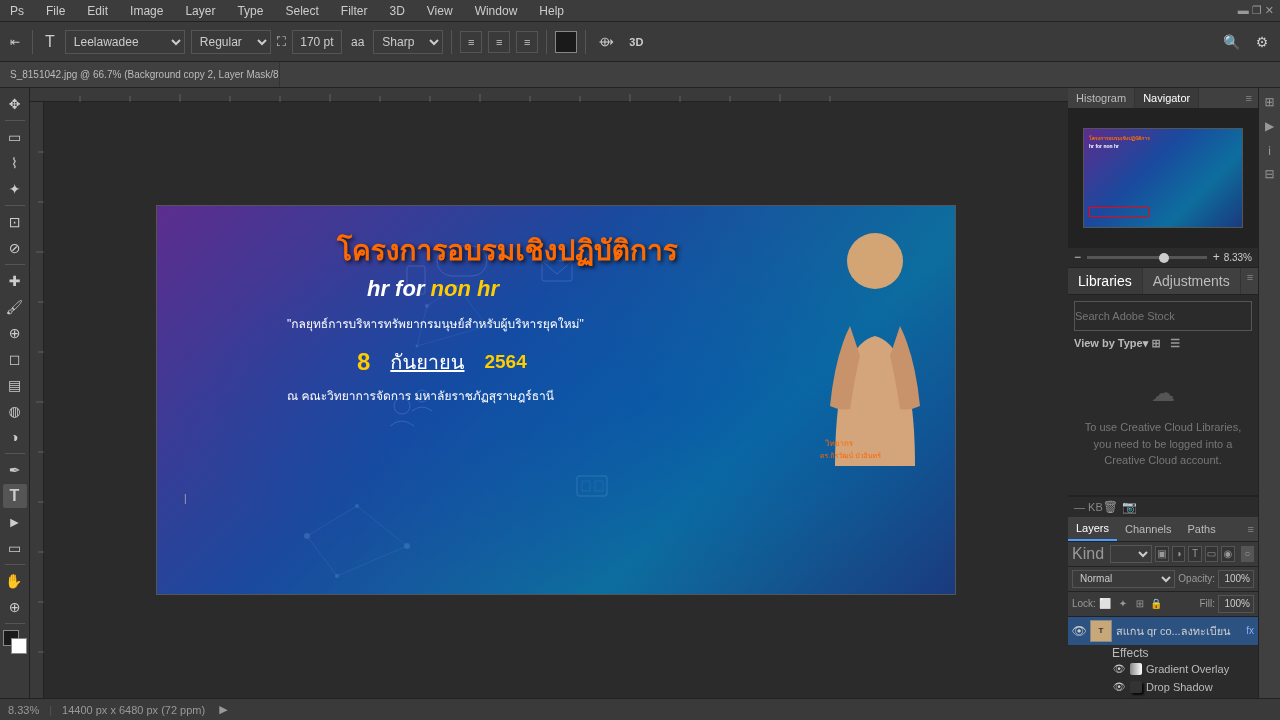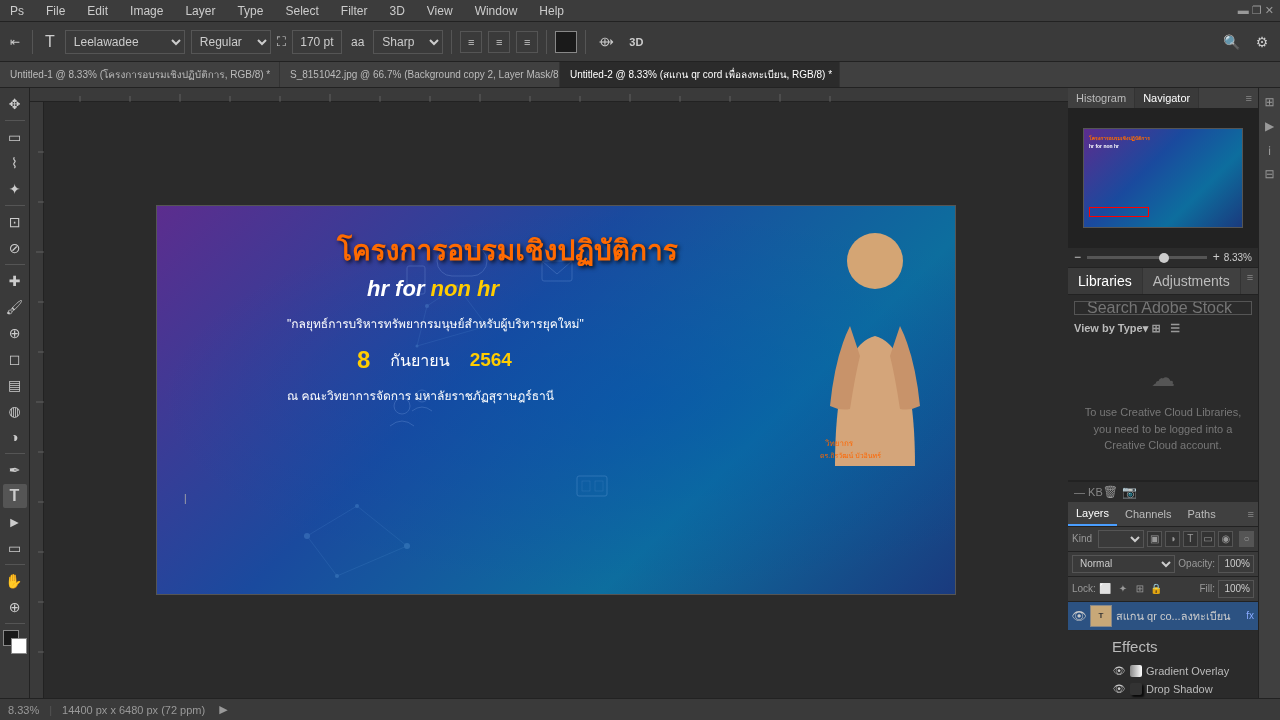--- a/index.html
+++ b/index.html
@@ -56,21 +56,21 @@
     .zoom-slider-thumb { width: 10px; height: 10px; background: #ccc; border-radius: 50%; position: absolute; top: -3px; left: 60%; }
 
     
     #panel-tabs { display: flex; background: #404040; border-bottom: 1px solid #222; }
     .panel-tab { padding: 5px 10px; font-size: 14px; color: #bbb; cursor: pointer; border-right: 1px solid #333; }
     .panel-tab.active { background: #3a3a3a; color: #fff; }
     .right-icon { width: 20px; height: 20px; display: flex; align-items: center; justify-content: center; color: #999; cursor: pointer; font-size: 12px; }
 
     
     #libraries-panel { padding: 6px; border-bottom: 1px solid #222; }
-    .search-box { width: 100%; height: 14px; background: #2b2b2b; border: 1px solid #555; color: #ccc; padding: 0 12px; font-size: 16px; }
+    .search-box { width: 100%; height: 30px; background: #2b2b2b; border: 1px solid #555; color: #ccc; padding: 0 0; font-size: 11px; }
     .view-type-row { display: flex; align-items: center; justify-content: flex-start; padding: 4px 0; font-size: 11px; color: #bbb; font-weight: bold; }
     .view-icons { display: flex; gap: 3px; }
     .view-icon { width: 16px; height: 16px; display: flex; align-items: center; justify-content: center; color: #999; cursor: pointer; font-size: 11px; }
     .cc-message { padding: 20px 10px; text-align: center; font-size: 11px; color: #777; line-height: 1.5; }
     .kb-info { display: flex; align-items: center; justify-content: flex-start; padding: 3px 6px; font-size: 11px; color: #888; border-top: 1px solid #222; }
 
     
     #layers-section { flex: 1; overflow-y: auto; }
     #layers-header { display: flex; align-items: center; background: #404040; border-bottom: 1px solid #222; }
     .layers-tab { padding: 5px 8px; font-size: 11px; cursor: pointer; color: #bbb; }
@@ -169,29 +169,21 @@
 
   <button class="toolbar-icon-btn" style="font-size:11px;font-weight:bold;">3D</button>
   <div style="flex:1"></div>
 
   <button class="toolbar-icon-btn">🔍</button>
   <button class="toolbar-icon-btn">⚙</button>
 </div>
 
 <div id="tabs">
   <div class="tab">
-    <span style="font-size:10px;">Untitled-1 @ 8.33% (โครงการอบรมเชิงปฏิบัติการ, RGB/8) *</span>
-    <span class="tab-close">✕</span>
-  </div>
-  <div class="tab">
     <span style="font-size:10px;">S_8151042.jpg @ 66.7% (Background copy 2, Layer Mask/8) *</span>
-
-  </div>
-  <div class="tab active">
-    <span style="font-size:10px;">Untitled-2 @ 8.33% (สแกน qr cord เพื่อลงทะเบียน, RGB/8) *</span>
 
   </div>
 </div>
 
 <div id="main">
 
   <div id="left-tools">
     <div class="left-tool" title="Move">✥</div>
     <div class="left-tool-sep"></div>
     <div class="left-tool">▭</div>
@@ -315,21 +307,21 @@
         <div class="canvas-title" style="font-size:28px;top:22px;left:180px;transform:none;">โครงการอบรมเชิงปฏิบัติการ</div>
 
         <div style="position:absolute;top:70px;left:210px;font-size:22px;font-weight:bold;color:#ffffff;font-style:italic;font-family:Arial,sans-serif;">
           <span style="color:#ffffff;">hr for </span><span style="color:#ffcc00;">non hr</span>
         </div>
 
         <div style="position:absolute;top:108px;left:130px;font-size:12px;color:#ffffff;font-family:'Leelawadee',Arial,sans-serif;white-space:nowrap;">"กลยุทธ์การบริหารทรัพยากรมนุษย์สำหรับผู้บริหารยุคใหม่"</div>
 
         <div style="position:absolute;top:140px;left:200px;display:flex;align-items:center;gap:20px;">
           <span style="font-size:24px;font-weight:bold;color:#ffcc00;">8</span>
-          <span style="font-size:16px;color:#ffffff;">กันยายน</span>
+          <span style="font-size:20px;color:#ffffff;text-decoration:underline;">กันยายน</span>
           <span style="font-size:19px;font-weight:bold;color:#ffcc00;">2564</span>
         </div>
 
         <div style="position:absolute;top:180px;left:130px;font-size:12px;color:#ffffff;font-family:'Leelawadee',Arial,sans-serif;white-space:nowrap;">ณ คณะวิทยาการจัดการ มหาลัยราชภัฏสุราษฎร์ธานี</div>
 
         <div style="position:absolute;right:20px;top:20px;width:120px;height:240px;">
           
           <svg width="120" height="240" viewBox="0 0 120 240">
             <ellipse cx="60" cy="35" rx="28" ry="28" fill="#d4a574"></ellipse>
             <path d="M20,240 Q20,120 60,110 Q100,120 100,240 Z" fill="#d4a57a"></path>
@@ -419,21 +411,21 @@
 
         <div id="layers-header">
           <div class="layers-tab active">Layers</div>
           <div class="layers-tab">Channels</div>
           <div class="layers-tab">Paths</div>
           <div style="flex:1;"></div>
           <div style="padding:4px;color:#888;font-size:11px;cursor:pointer;">≡</div>
         </div>
 
         <div id="layers-controls">
-          <span style="font-size:10px;color:#999;text-align:center;">Kind</span>
+          <span style="font-size:16px;color:#999;text-align:center;">Kind</span>
           <select class="kind-select" style="margin-left:3px;"></select>
           <div class="layer-control-icon">▣</div>
           <div class="layer-control-icon">◑</div>
           <div class="layer-control-icon">T</div>
           <div class="layer-control-icon">▭</div>
           <div class="layer-control-icon">◉</div>
           <div style="flex:1;"></div>
           <div class="layer-control-icon" style="background:#555;">○</div>
         </div>
 
@@ -460,21 +452,21 @@
           <div class="layer-item active">
             <div class="layer-visibility">👁</div>
             <div class="layer-thumbnail" style="background:#c8a878;border-color:#888;">
               <span style="font-size:8px;color:#333;font-weight:bold;">T</span>
             </div>
             <span class="layer-name">สแกน qr co...ลงทะเบียน</span>
             <span class="layer-fx">fx</span>
           </div>
 
           <div class="layer-effects">
-            <div style="font-size:15px;color:#bbb;padding:7px 4px;">Effects</div>
+            <div style="font-size:12px;color:#bbb;padding:0 4px;">Effects</div>
             <div class="layer-effect-item">
               <div class="effect-eye">👁</div>
               <div class="effect-icon" style="background:linear-gradient(90deg,#888,#fff);width:12px;height:12px;border-radius:2px;"></div>
               <span>Gradient Overlay</span>
             </div>
             <div class="layer-effect-item">
               <div class="effect-eye">👁</div>
               <div class="effect-icon" style="background:#333;box-shadow:2px 2px 2px rgba(0,0,0,0.8);width:12px;height:12px;border-radius:2px;"></div>
               <span>Drop Shadow</span>
             </div>

